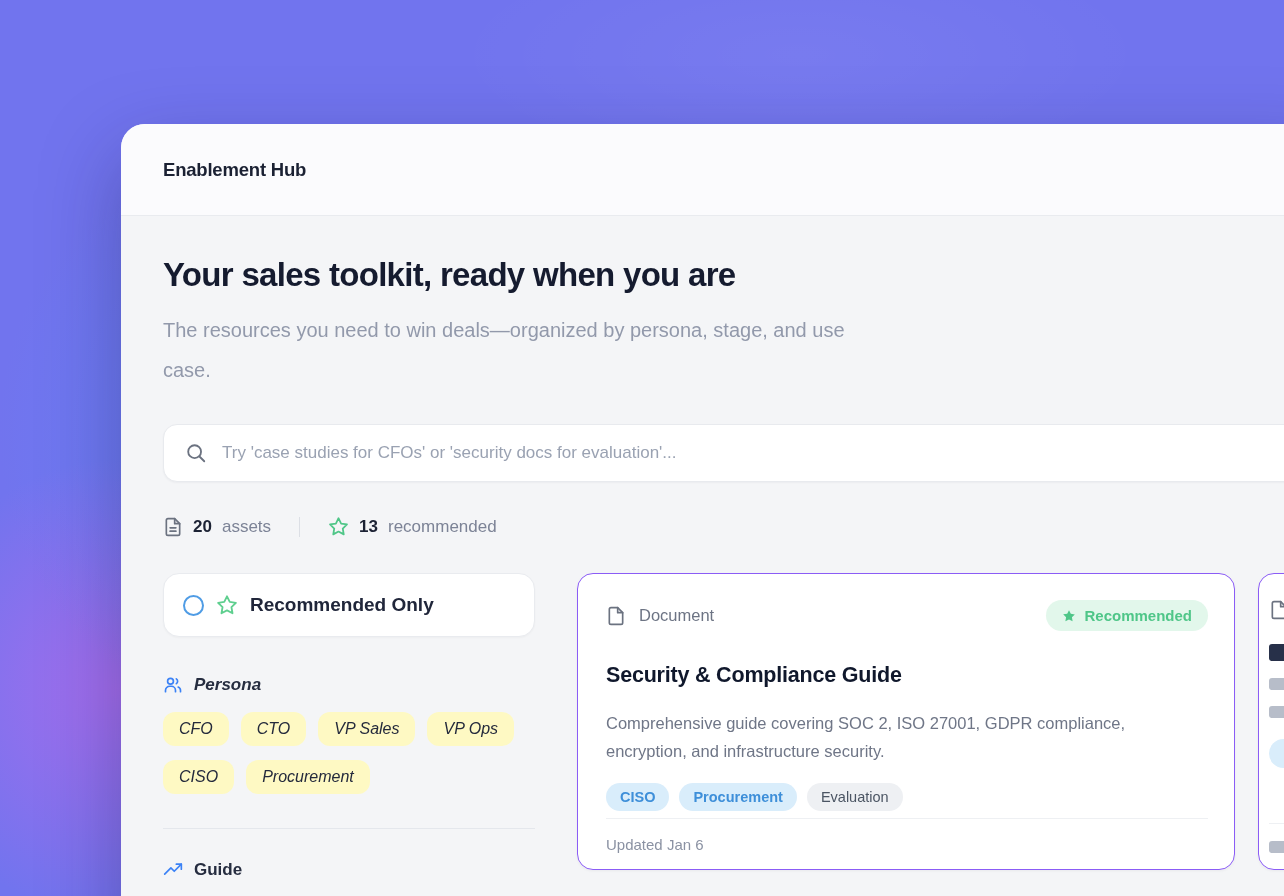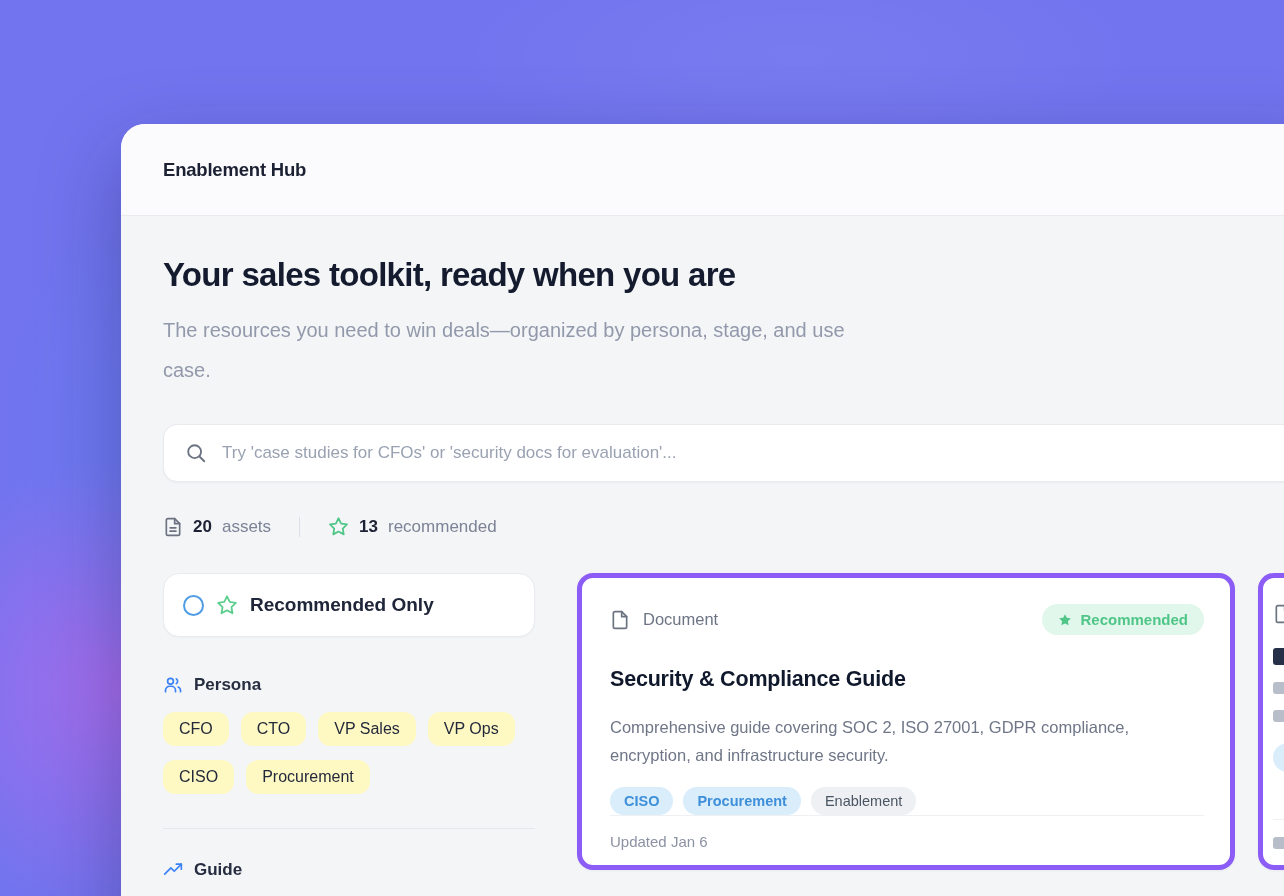--- a/index.html
+++ b/index.html
@@ -59,36 +59,36 @@
   
   .sidebar { width: 372px; flex: none; }
   .toggle-card {
     height: 64px; background: #fff; border: 1px solid #e9ebef; border-radius: 16px;
     display: flex; align-items: center; gap: 12px; padding: 0 19px;
     box-shadow: 0 1px 2px rgba(16,24,40,0.03); cursor: pointer;
   }
   .radio-circle { width: 21px; height: 21px; border: 2px solid #4f9ce5; border-radius: 50%; flex: none; }
   .toggle-label { font-size: 19px; font-weight: 600; color: #20263a; }
 
-  .filter-section-persona { margin-top: 38px; }
+  .filter-section-persona { margin-top: 38px; font-style: italic; }
   .filter-section-stage { margin-top: 31px; }
   .section-header { display: flex; align-items: center; gap: 11px; }
   .section-title { font-size: 17px; font-weight: 700; color: #262d40; }
   .chip-wrap { margin-top: 17px; display: flex; flex-wrap: wrap; gap: 14px 12px; }
   .chip {
     background: #fef9c3; border-radius: 12px; padding: 8px 16px;
     font-size: 16px; font-weight: 500; color: #242a3c; cursor: pointer;
   }
   .sidebar-divider { margin-top: 34px; border: none; border-top: 1px solid #e4e7ec; }
 
   
   .cards { display: flex; gap: 23px; }
   .asset-card {
     width: 658px; height: 297px; background: #fff;
-    border: 5px solid #8b5cf6; border-radius: 16px;
+    border: 1px solid #8b5cf6; border-radius: 16px;
     padding: 26px 26px 0 28px;
     display: flex; flex-direction: column;
     box-shadow: 0 1px 3px rgba(16,24,40,0.05);
   }
   .card-head { display: flex; justify-content: space-between; align-items: center; }
   .card-type { display: flex; align-items: center; gap: 13px; font-size: 16.5px; color: #6d7484; }
   .badge {
     display: flex; align-items: center; gap: 8px;
     background: #e2f7eb; color: #4fc688;
     border-radius: 999px; padding: 7px 16px;
@@ -224,21 +224,21 @@
             </div>
           </div>
           <div class="card-title">Security &amp; Compliance Guide</div>
           <div class="card-desc">
             <span>Comprehensive guide covering SOC 2, ISO 27001, GDPR compliance,</span>
             <span>encryption, and infrastructure security.</span>
           </div>
           <div class="card-tags">
             <div class="tag blue">CISO</div>
             <div class="tag blue">Procurement</div>
-            <div class="tag gray">Enablement</div>
+            <div class="tag gray">Evaluation</div>
           </div>
           <hr class="card-divider">
           <div class="card-footer">Updated Jan 6</div>
         </div>
 
         <div class="asset-card peek">
           <div class="card-head">
             <div class="card-type">
               <svg width="20" height="20" viewBox="0 0 24 24" fill="none" stroke="#6b7280" stroke-width="2" stroke-linecap="round" stroke-linejoin="round">
                 <path d="M14 2H6a2 2 0 0 0-2 2v16a2 2 0 0 0 2 2h12a2 2 0 0 0 2-2V8z"></path>

